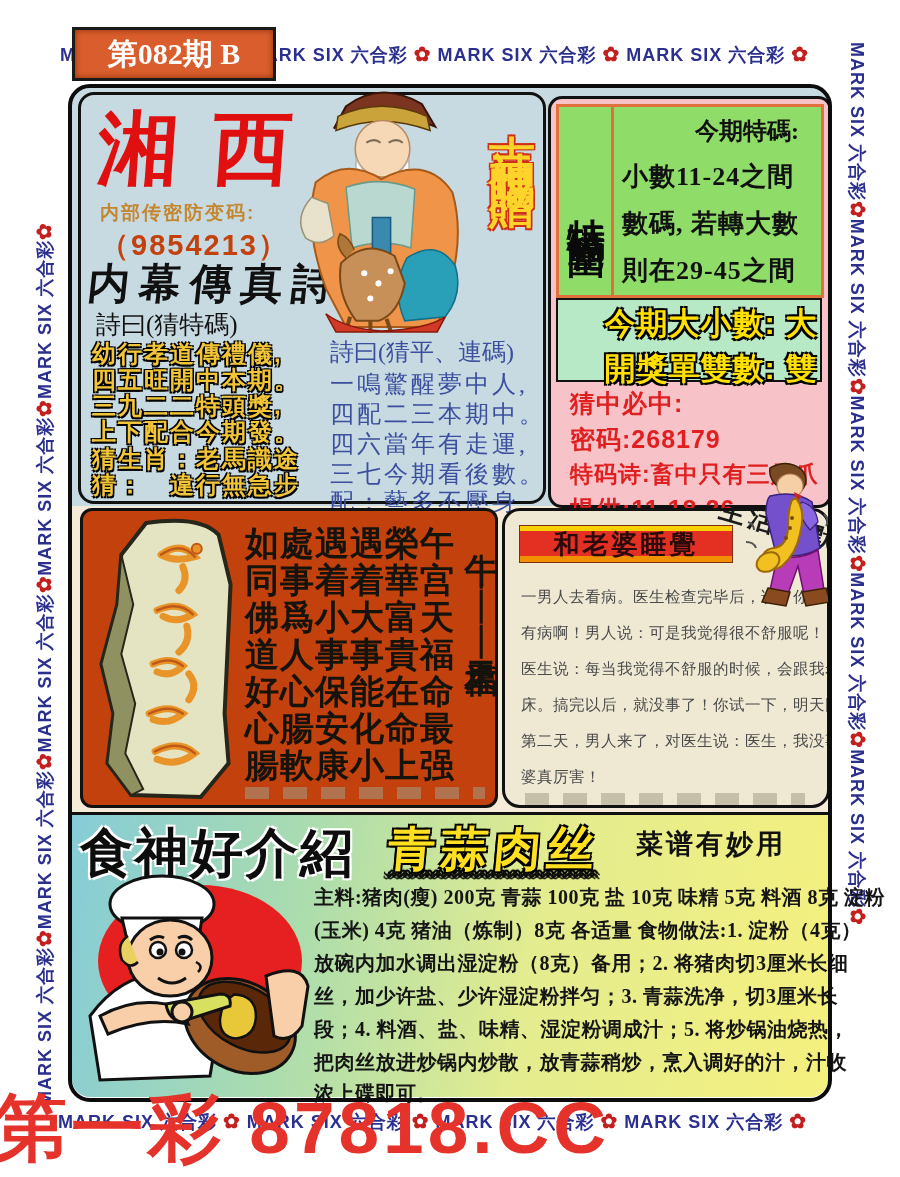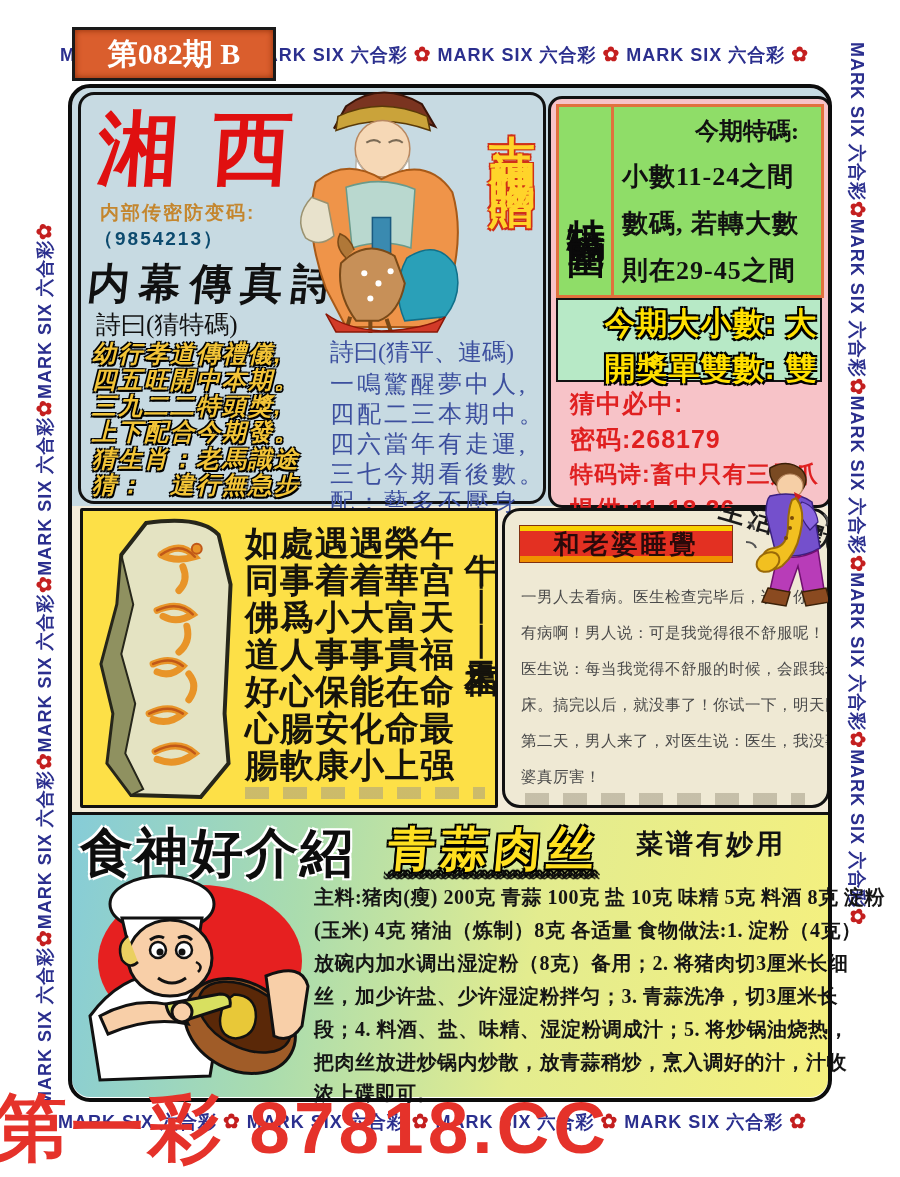--- a/index.html
+++ b/index.html
@@ -26,26 +26,26 @@
   #sec-mid{position:absolute;left:72px;top:506px;width:756px;height:306px;background:#f4ecd9;}
   #sec-bottom{position:absolute;left:72px;top:812px;width:756px;height:282px;border-top:3px solid #111;
         background:linear-gradient(100deg,#86ccd8 0%,#aadcae 30%,#e3ec8f 60%,#f5f07e 100%);
         border-radius:0 0 18px 18px;}
   
   #left-box{position:absolute;left:78px;top:92px;width:462px;height:406px;border:3px solid #111;
         border-radius:16px;background:#c7dae2;}
   #xiangxi-title{position:absolute;left:98px;top:96px;width:230px;font-size:80px;font-weight:900;
         color:#e01010;letter-spacing:34px;font-family:"Liberation Serif",serif;transform:skewX(-4deg);white-space:nowrap;}
   #security-label{position:absolute;left:100px;top:200px;font-size:19px;font-weight:bold;color:#c4862e;letter-spacing:2px;}
-  #security-code{position:absolute;left:94px;top:226px;font-size:19px;font-weight:bold;color:#0c4a6e;letter-spacing:2px;}
+  #security-code{position:absolute;left:100px;top:226px;font-size:29px;font-weight:bold;color:#c2410c;letter-spacing:2px;}
   #inner-title{position:absolute;left:88px;top:256px;font-size:42px;font-weight:900;color:#101010;
         letter-spacing:9px;font-family:"Liberation Serif",serif;transform:skewX(-6deg);white-space:nowrap;}
   #poem-label-left{position:absolute;left:96px;top:308px;font-size:25px;color:#111;font-family:"Liberation Serif",serif;}
   .ypoem{position:absolute;left:92px;width:250px;font-size:24px;font-weight:900;color:#f2c437;white-space:nowrap;
-        text-shadow:1.5px 1.5px 0 #000,-1.5px 1.5px 0 #000,1.5px -1.5px 0 #000,-1.5px -1.5px 0 #000;letter-spacing:2px;font-style:italic;}
+        text-shadow:1.5px 1.5px 0 #000,-1.5px 1.5px 0 #000,1.5px -1.5px 0 #000,-1.5px -1.5px 0 #000;letter-spacing:2px;}
   
   #god-illustration{position:absolute;left:284px;top:86px;width:195px;height:248px;z-index:2;}
   #gift-title{position:absolute;left:482px;top:98px;height:240px;writing-mode:vertical-rl;text-orientation:upright;
         font-size:46px;font-weight:900;color:#ffd42a;letter-spacing:16px;
         text-shadow:1.5px 1.5px 0 #d03018,-1.5px 1.5px 0 #d03018,1.5px -1.5px 0 #d03018,-1.5px -1.5px 0 #d03018;}
   #center-poem-label{position:absolute;left:330px;top:336px;font-size:24px;color:#3c4f9e;font-family:"Liberation Serif",serif;white-space:nowrap;}
   .bpoem{position:absolute;left:330px;width:215px;font-size:24px;color:#3c4f9e;font-family:"Liberation Serif",serif;
         white-space:nowrap;letter-spacing:3px;}
   
   #right-col{position:absolute;left:548px;top:96px;width:278px;height:406px;background:#f7c3c8;
@@ -57,21 +57,21 @@
   #range-lines{flex:1;padding:6px 8px 0 8px;font-family:"Liberation Serif",serif;font-weight:bold;color:#111;}
   #range-lines .r1{font-size:24px;text-align:right;padding-right:14px;margin-top:2px;}
   #range-lines .rl{font-size:26px;margin-top:12px;white-space:nowrap;letter-spacing:1px;}
   #size-box{position:absolute;left:556px;top:298px;width:262px;height:80px;background:#b7e9c6;border:2px solid #111;}
   .size-line{font-size:31px;font-weight:900;color:#ffe000;white-space:nowrap;text-align:center;margin-top:3px;
         text-shadow:2px 2px 0 #000,-2px 2px 0 #000,2px -2px 0 #000,-2px -2px 0 #000;letter-spacing:1px;padding-left:44px;}
   #must-hit{position:absolute;left:556px;top:384px;width:266px;height:114px;color:#e02020;font-weight:900;margin-left:14px;}
   .mh{white-space:nowrap;font-size:25px;margin-top:3px;letter-spacing:1px;}
   
   #riddle-box{position:absolute;left:80px;top:508px;width:412px;height:294px;border:3px solid #111;
-        border-radius:2px;background:#fde047;overflow:hidden;}
+        border-radius:12px;background:#c2410c;overflow:hidden;}
   #stone-illustration{position:absolute;left:8px;top:4px;width:150px;height:288px;}
   #riddle-grid{position:absolute;left:162px;top:14px;}
   .riddle-row{font-size:34px;font-weight:900;color:#15130c;line-height:37px;letter-spacing:1px;white-space:nowrap;
         font-family:"Liberation Sans",sans-serif;}
   #riddle-vert{position:absolute;left:375px;top:16px;writing-mode:vertical-rl;text-orientation:upright;
         font-size:33px;font-weight:900;color:#15130c;letter-spacing:2px;height:270px;}
   .clip-strip{position:absolute;height:12px;opacity:.55;
         background:repeating-linear-gradient(90deg,#a49d86 0 24px,transparent 24px 38px);}
   
   #joke-box{position:absolute;left:502px;top:508px;width:322px;height:294px;border:3px solid #111;

